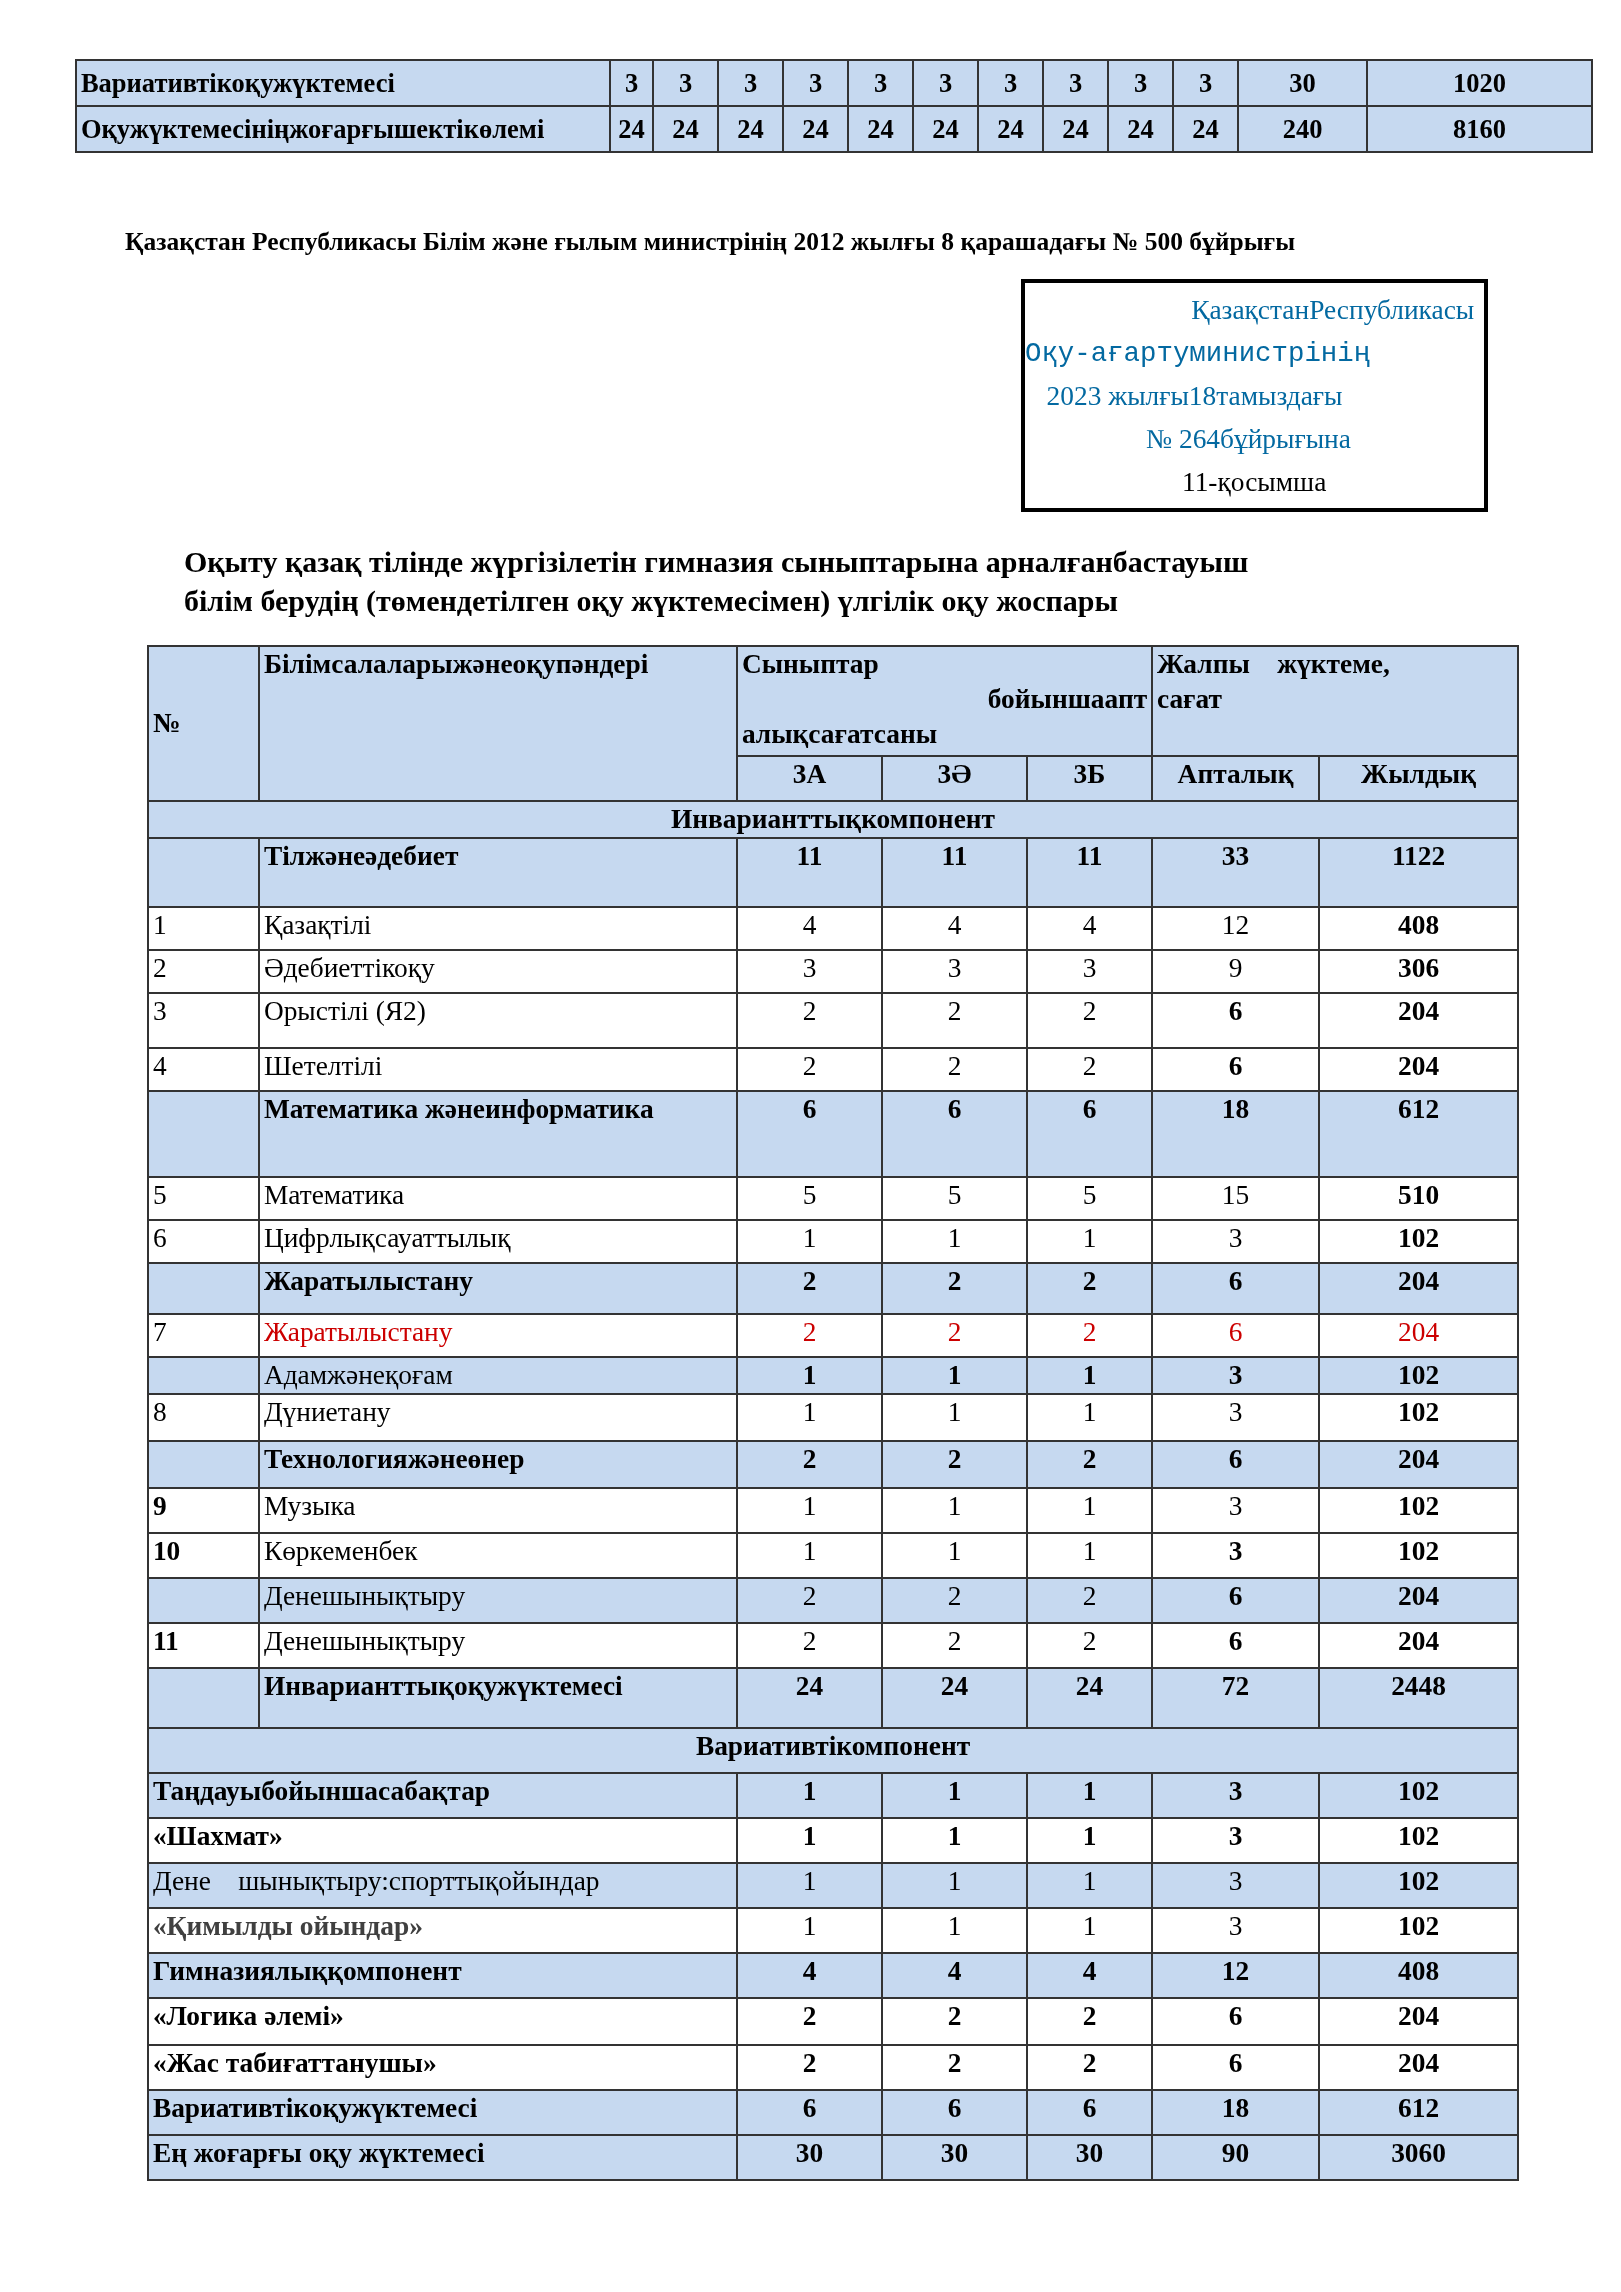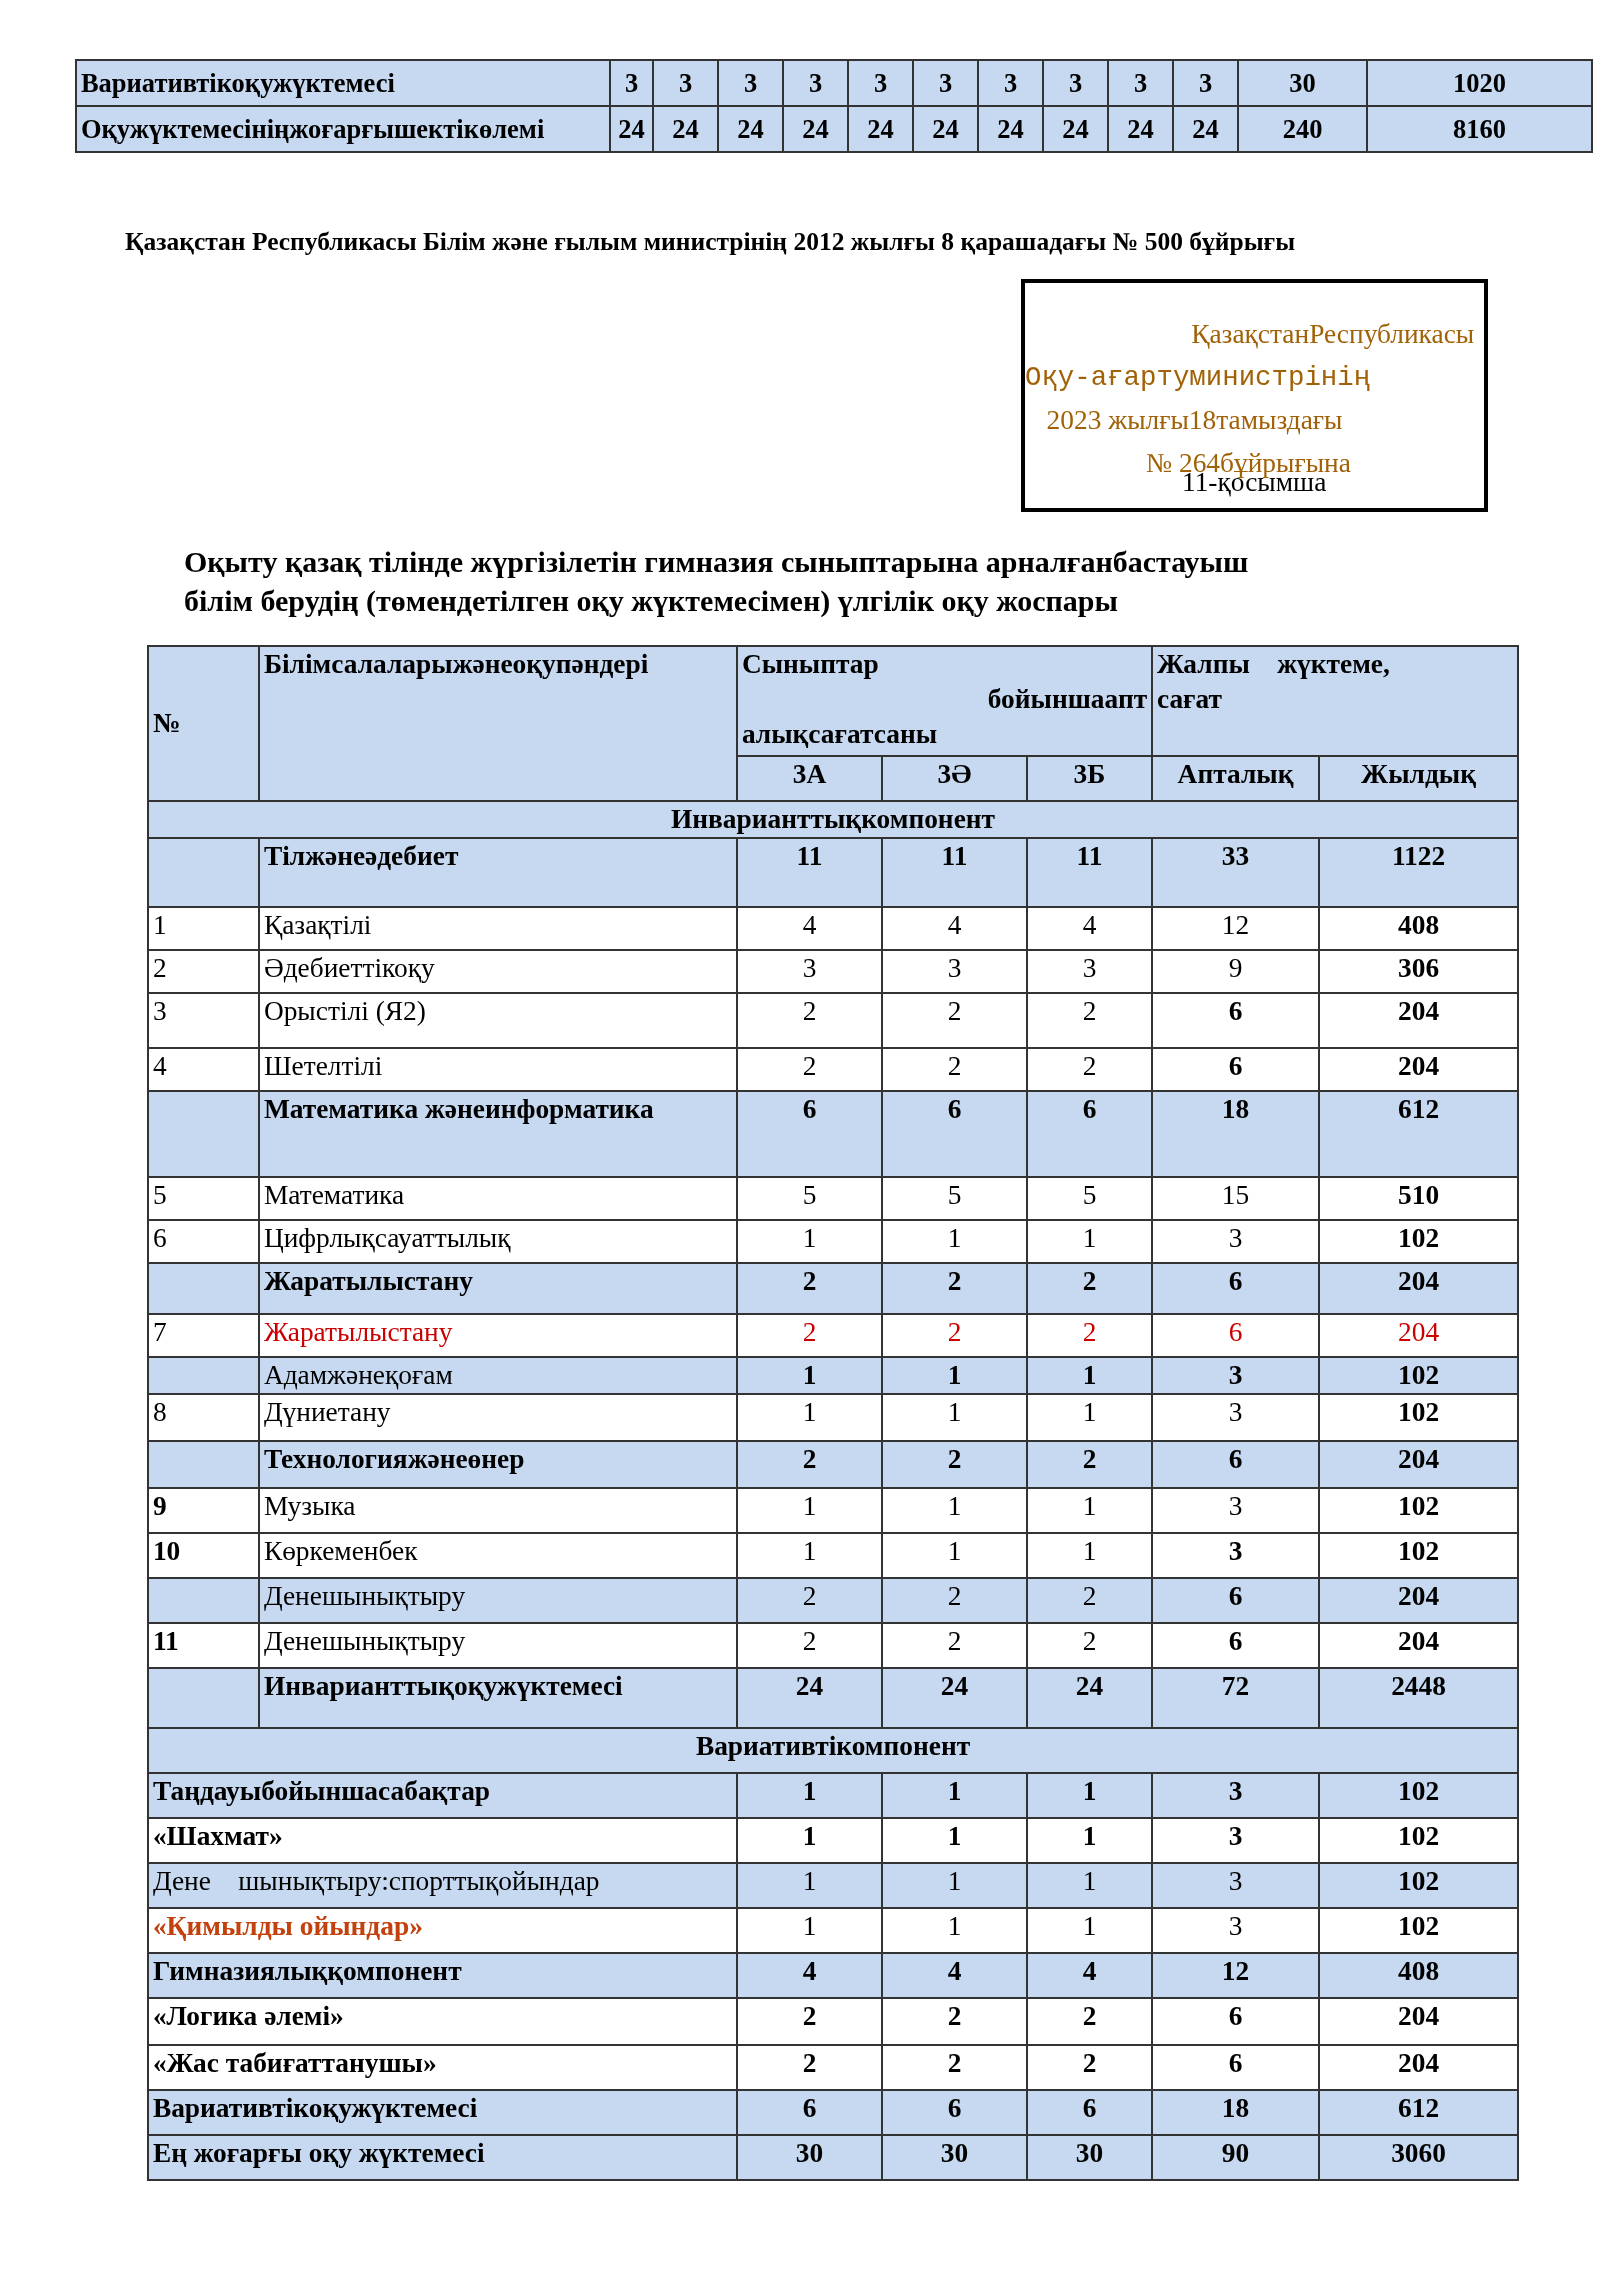--- a/index.html
+++ b/index.html
@@ -7,33 +7,33 @@
 
   
   .top-table { position: absolute; left: 75px; top: 59px; width: 1514px; border-collapse: collapse; table-layout: fixed; }
   .top-table td { border: 2px solid #333; background: #c6d9f0; height: 44px; font-weight: bold; font-size: 26.5px; text-align: center; padding: 0; }
   .top-table td.lbl { text-align: left; padding-left: 3.9px; white-space: nowrap; }
 
   .order-line { position: absolute; left: 125px; top: 227px; font-size: 25.5px; font-weight: bold; white-space: nowrap; }
 
   .stamp { position: absolute; left: 1021px; top: 279px; width: 467px; height: 233px; border: 4.9px solid #000; box-sizing: border-box; font-size: 27.4px; text-align: center; }
   .stamp .ln { position: absolute; left: 0; right: 0; white-space: nowrap; }
-  .stamp .red { color: #a16207; margin-top: 24px; }
+  .stamp .red { color: #0369a1; }
 
   .doc-title { position: absolute; left: 184px; top: 542px; font-size: 30px; font-weight: bold; line-height: 39px; }
 
   
   .main-table { position: absolute; left: 147px; top: 645px; width: 1370px; border-collapse: collapse; table-layout: fixed; }
   .main-table td { border: 2px solid #333; padding: 0 3.9px; font-size: 27.4px; vertical-align: top; line-height: 35px; }
   .main-table tr.blue td { background: #c6d9f0; }
   .main-table tr.white td { background: #ffffff; }
   .main-table td.num { text-align: center; }
   .main-table .b { font-weight: bold; }
   .main-table .red { color: #cc0000; }
-  .main-table .bred { color: #c2410c; font-weight: bold; }
+  .main-table .bred { color: #404040; font-weight: bold; }
   .main-table td.section { text-align: center; font-weight: bold; }
   .hdr td { font-weight: bold; }
 </style>
 </head>
 <body>
 
 <table class="top-table">
   <colgroup>
     <col style="width:534px">
       <col style="width:43px">

